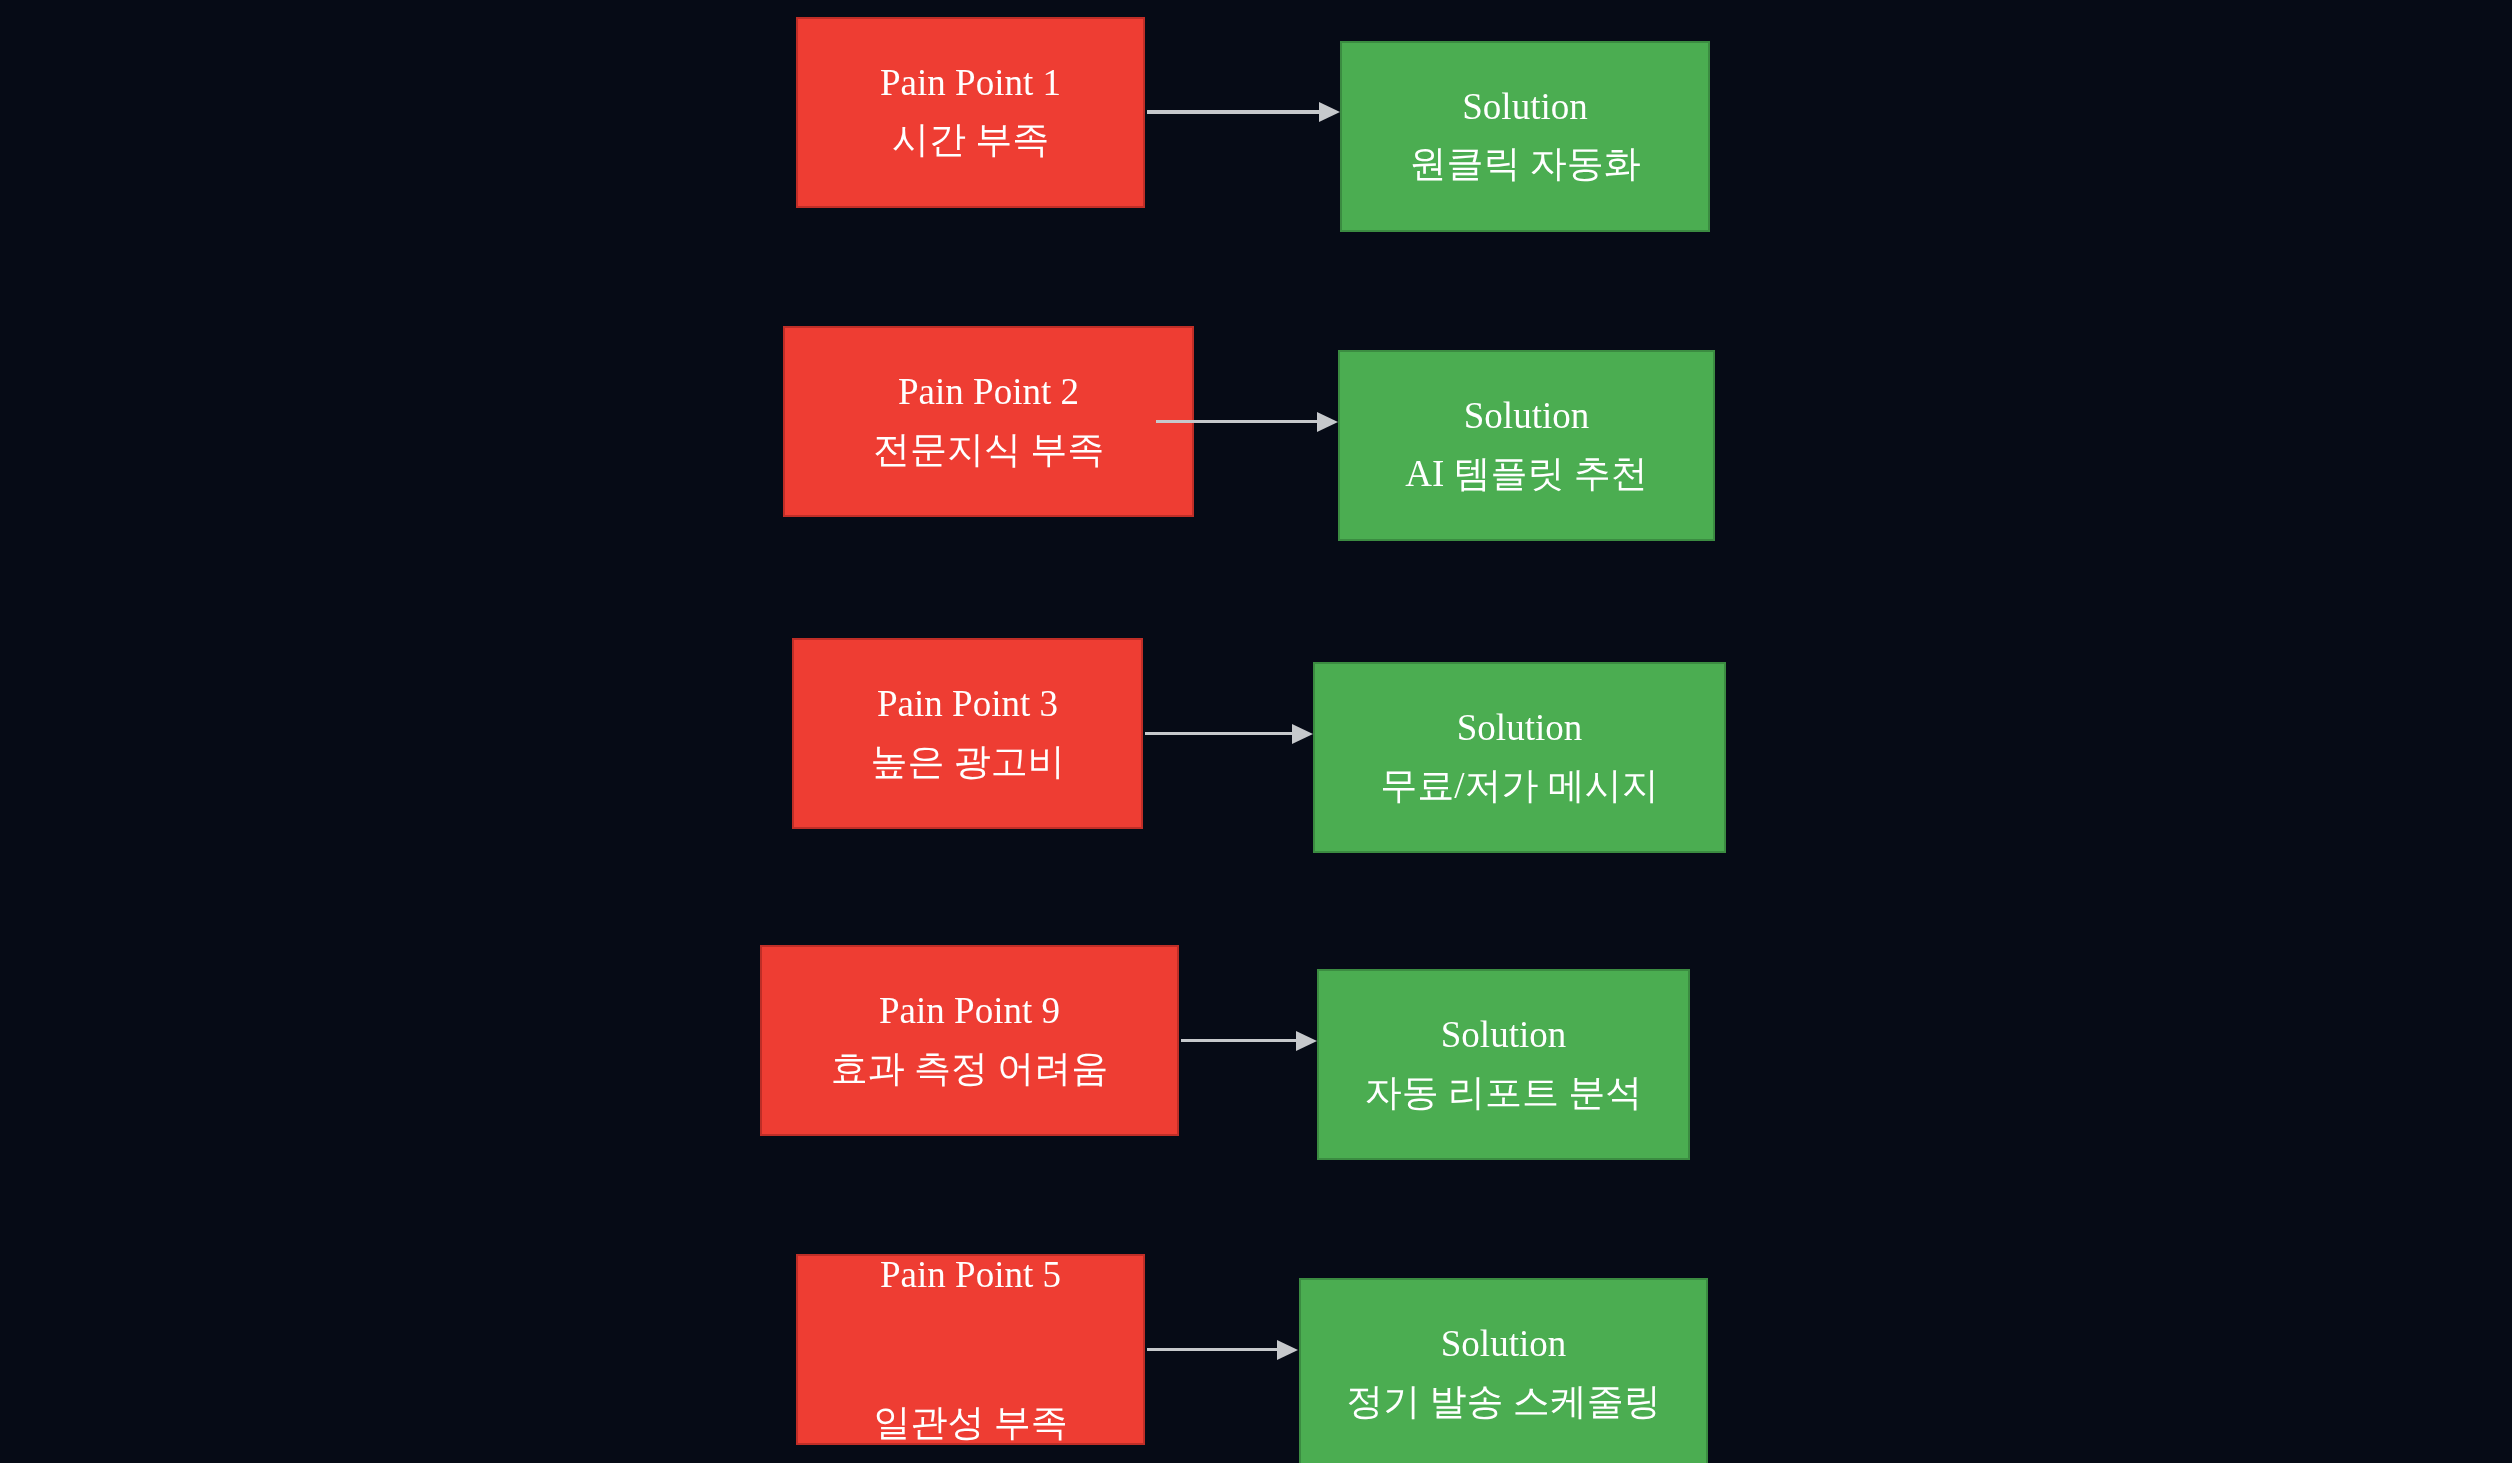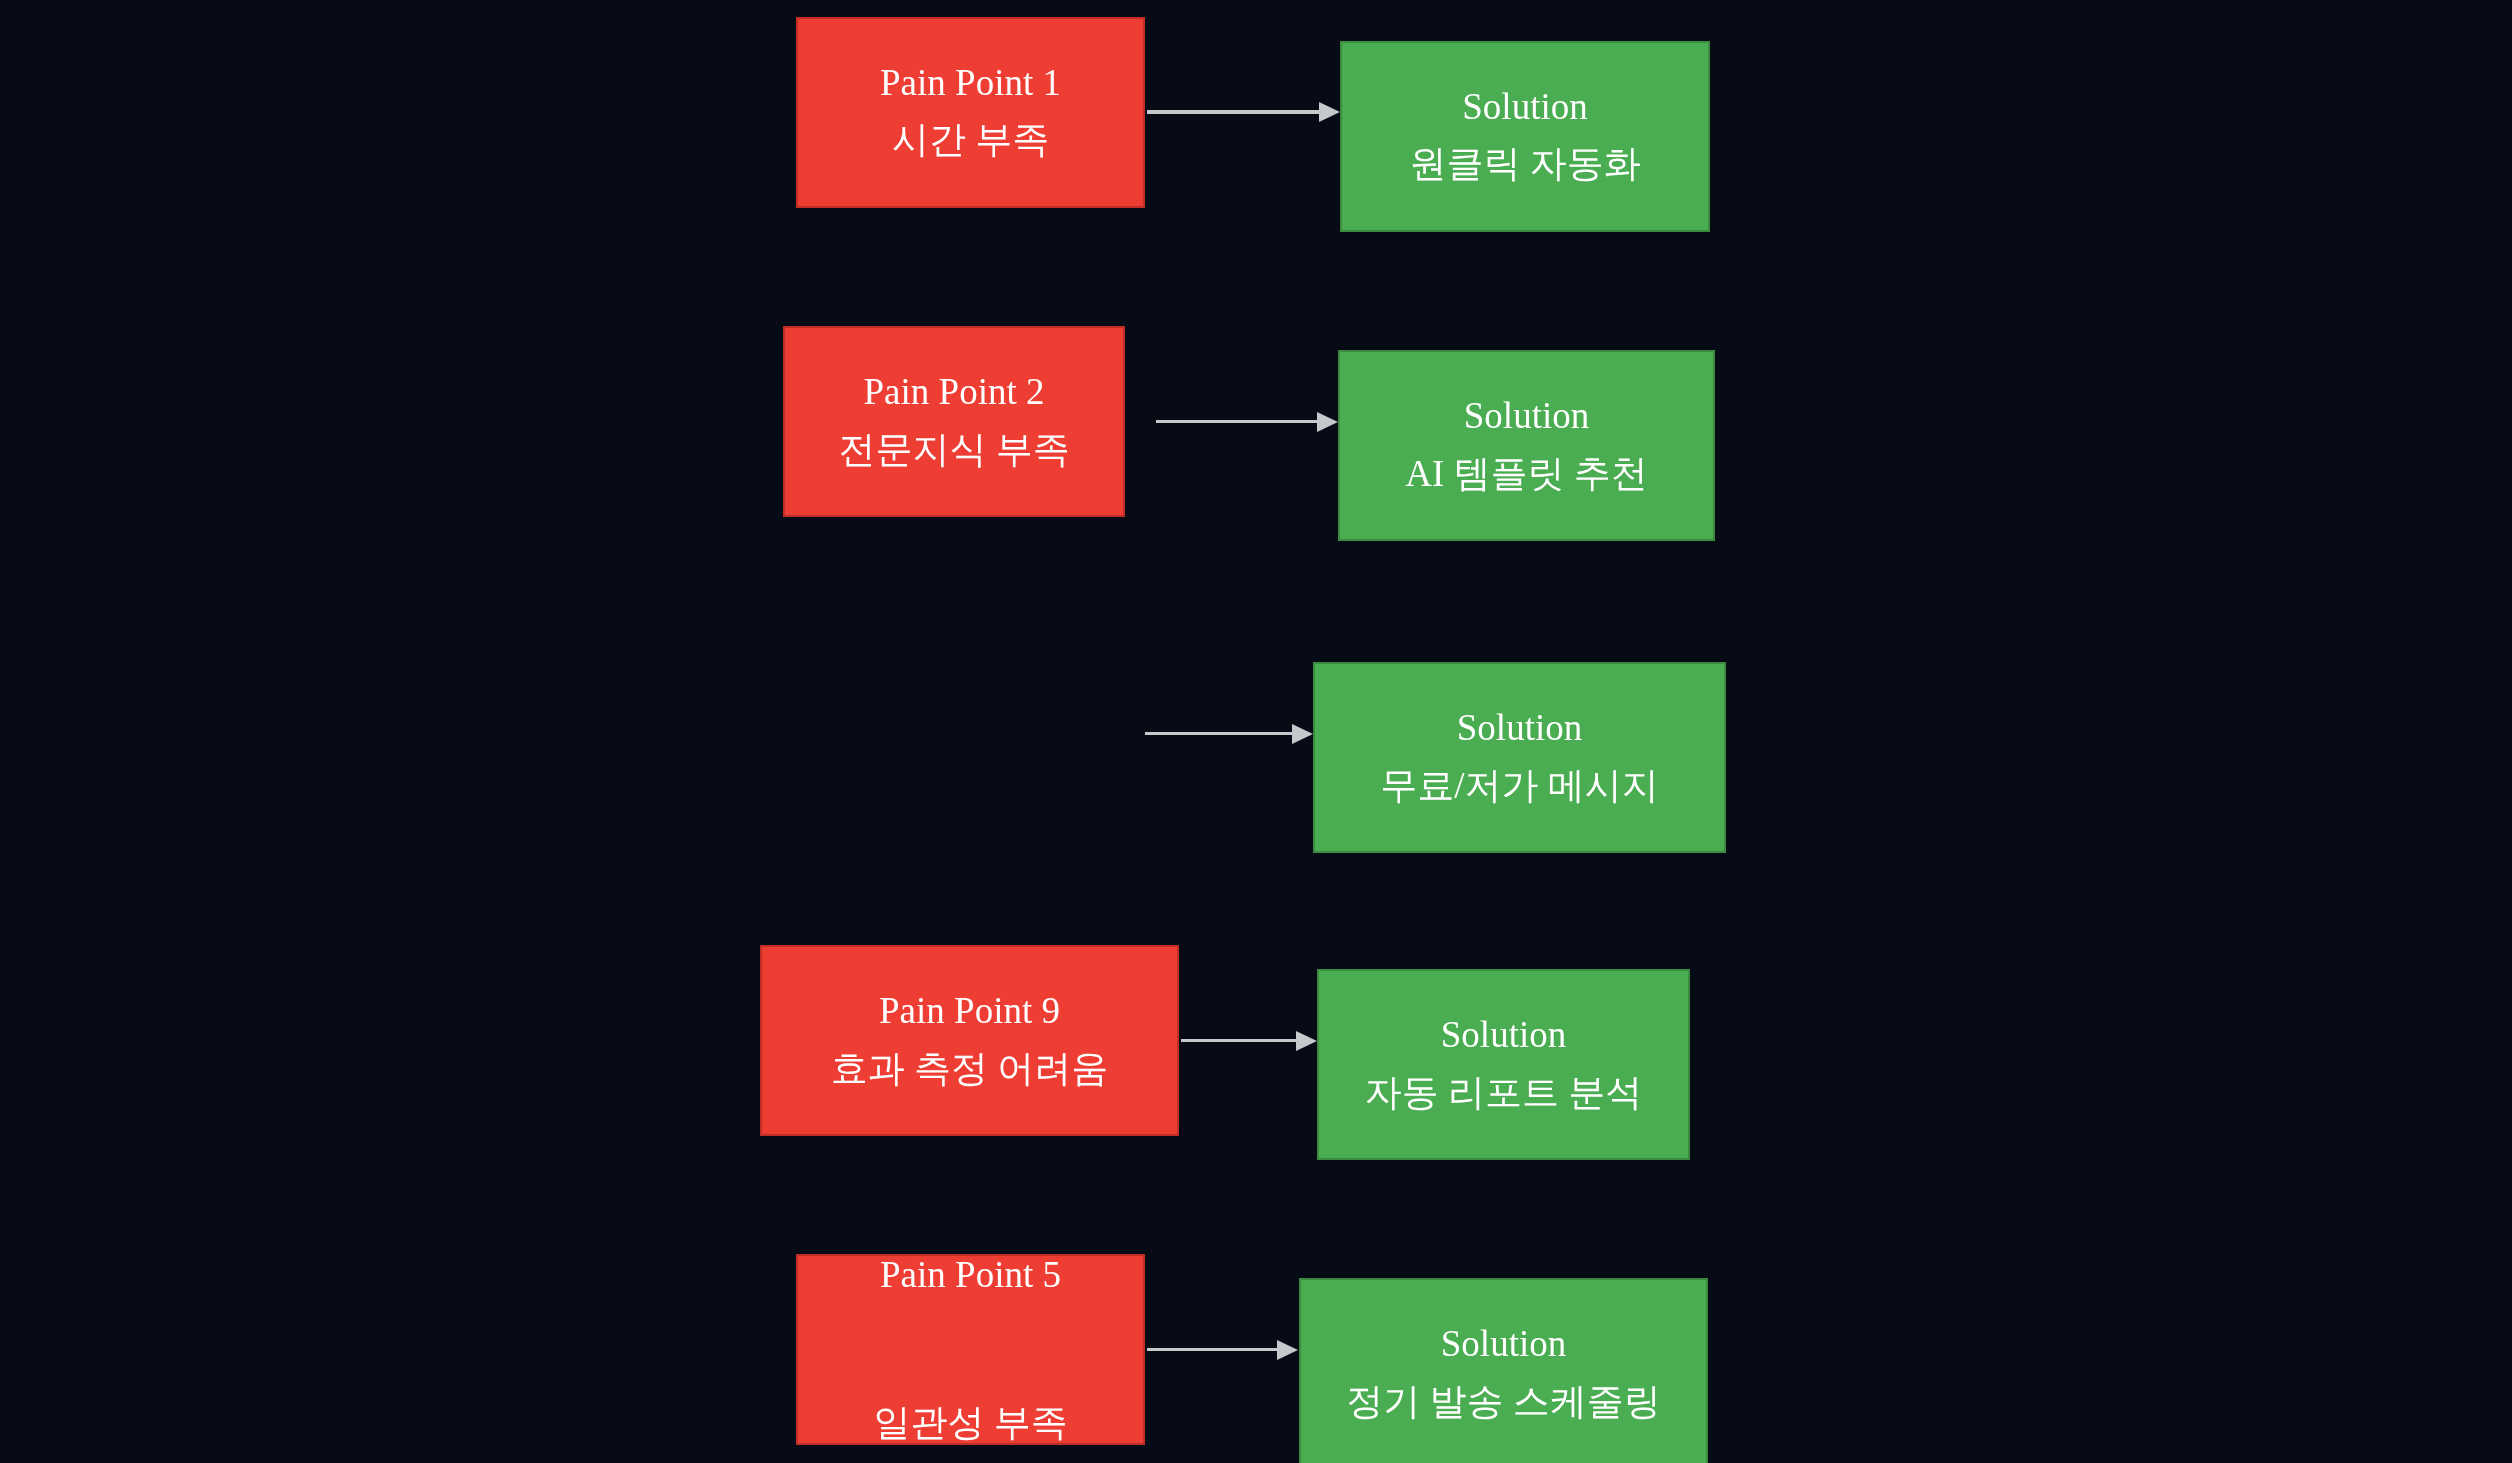--- a/index.html
+++ b/index.html
@@ -40,21 +40,21 @@
     color: var(--text);
     font-size: 37px;
     line-height: 1.05;
     text-align: center;
     white-space: nowrap;
   }
   .pain     { background: var(--pain-fill);     border: 2.8px solid var(--pain-border); }
   .solution { background: var(--solution-fill); border: 2.8px solid var(--solution-border); margin-top: 24px; }
 
   .r1 .pain { left: 796px; width: 349px; }
-  .r2 .pain { left: 783px; width: 342px; justify-content: center; }
+  .r2 .pain { left: 783px; width: 411px; justify-content: center; }
   .r3 .pain { left: 792px; width: 351px; }
   .r4 .pain { left: 760px; width: 419px; }
   .r5 .pain { left: 796px; width: 349px; justify-content: space-between; }
 
   .r1 .solution { left: 1340px; width: 370px; }
   .r2 .solution { left: 1338px; width: 377px; }
   .r3 .solution { left: 1313px; width: 413px; }
   .r4 .solution { left: 1317px; width: 373px; }
   .r5 .solution { left: 1299px; width: 409px; }
 
@@ -108,20 +108,24 @@
       <span class="shaft"></span>
       <span class="head"></span>
     </div>
     <div class="box solution">
       <div>Solution</div>
       <div>AI 템플릿 추천</div>
     </div>
   </div>
 
   <div class="row r3">
+    <div class="box pain">
+      <div>Pain Point 3</div>
+      <div>높은 광고비</div>
+    </div>
     <div class="arrow">
       <span class="shaft"></span>
       <span class="head"></span>
     </div>
     <div class="box solution">
       <div>Solution</div>
       <div>무료/저가 메시지</div>
     </div>
   </div>
 

